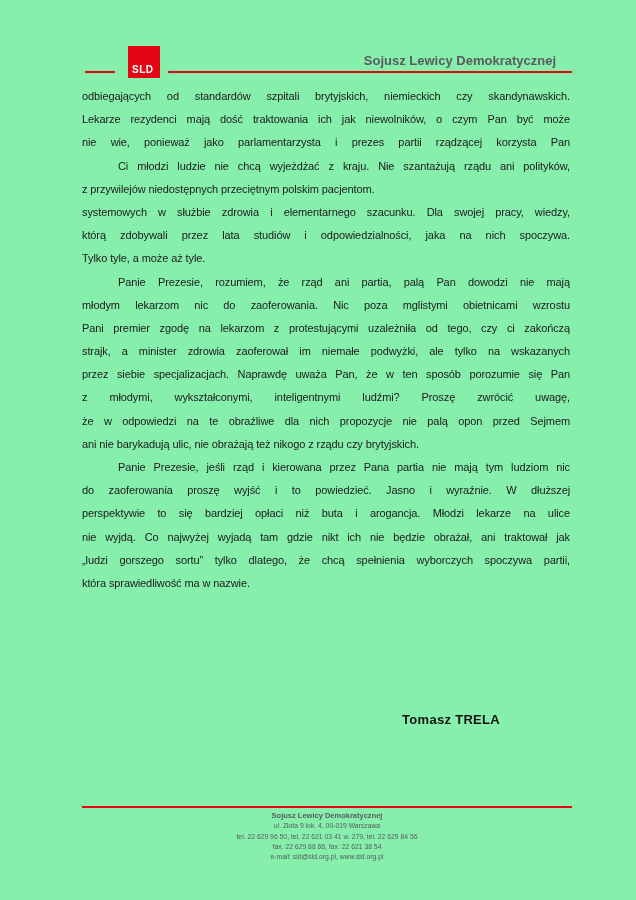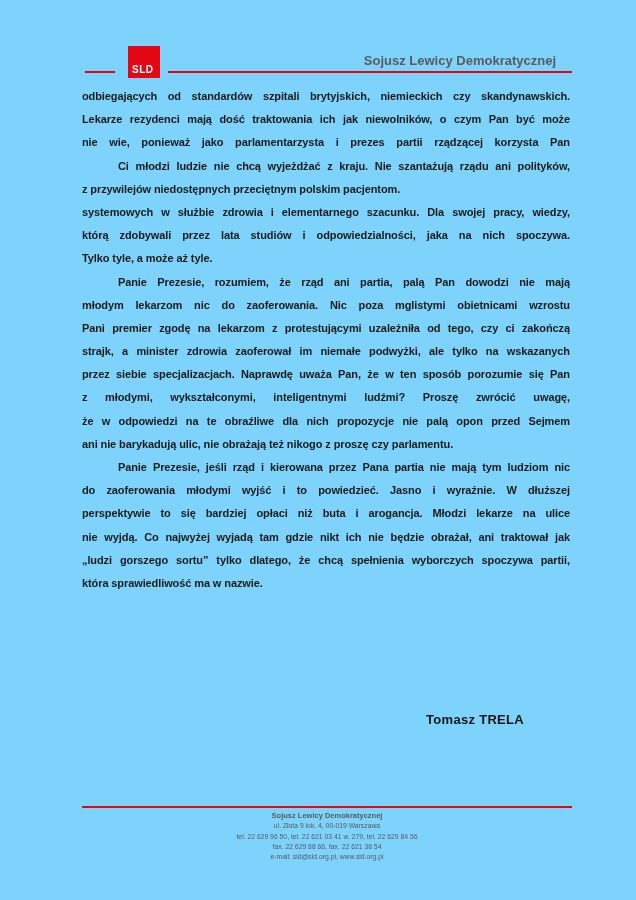--- a/index.html
+++ b/index.html
@@ -2,21 +2,21 @@
 <html style="--red: #e30613; --body-text: #1a1a1a; --muted: #5a5b5e;"><head>
 <meta charset="utf-8">
 <style>
   :root { --red: #e30613; --body-text: #1a1a1a; --muted: #5a5b5e; }
   * { box-sizing: border-box; }
   html, body { margin: 0; padding: 0; background: #ffffff; }
   .page {
     position: relative;
     width: 636px;
     height: 900px;
-    background: #7dd3fc;
+    background: #86efac;
     font-family: "Liberation Sans", sans-serif;
     overflow: hidden;
   }
 
   
   .lh-dash {
     position: absolute; left: 85px; top: 71px;
     width: 30px; height: 2px; background: var(--red);
   }
   .lh-logo {
@@ -41,30 +41,30 @@
   
   .letter-body {
     position: absolute; left: 82px; top: 85px; width: 488px;
     color: var(--body-text);
     font-size: 11px;
   }
   .line {
     height: 23.2px; line-height: 23.2px;
     text-align: justify; text-align-last: justify;
     letter-spacing: -0.1px; word-spacing: -0.8px;
-    overflow: hidden; white-space: nowrap; font-weight: bold;
+    overflow: hidden; white-space: nowrap;
   }
   .line.last { text-align-last: left; word-spacing: normal; }
   .line.indent { padding-left: 36px; }
 
   
   .signature {
     position: absolute; left: 402px; top: 712px;
     font-size: 13px; font-weight: bold; color: #141414;
-    letter-spacing: 0.3px; white-space: nowrap; margin-left: 24px;
+    letter-spacing: 0.3px; white-space: nowrap;
   }
 
   
   .footer-rule {
     position: absolute; left: 82px; top: 806px;
     width: 490px; height: 2px; background: var(--red);
   }
   .footer-text {
     position: absolute; left: 82px; top: 811px; width: 490px;
     text-align: center; color: var(--muted);
@@ -95,23 +95,23 @@
       <div class="line">systemowych w służbie zdrowia i elementarnego szacunku. Dla swojej pracy, wiedzy,</div>
       <div class="line">którą zdobywali przez lata studiów i odpowiedzialności, jaka na nich spoczywa.</div>
       <div class="line last">Tylko tyle, a może aż tyle.</div>
       <div class="line indent">Panie Prezesie, rozumiem, że rząd ani partia, palą Pan dowodzi nie mają</div>
       <div class="line">młodym lekarzom nic do zaoferowania. Nic poza mglistymi obietnicami wzrostu</div>
       <div class="line">Pani premier zgodę na lekarzom z protestującymi uzależniła od tego, czy ci zakończą</div>
       <div class="line">strajk, a minister zdrowia zaoferował im niemałe podwyżki, ale tylko na wskazanych</div>
       <div class="line">przez siebie specjalizacjach. Naprawdę uważa Pan, że w ten sposób porozumie się Pan</div>
       <div class="line">z młodymi, wykształconymi, inteligentnymi ludźmi? Proszę zwrócić uwagę,</div>
       <div class="line">że w odpowiedzi na te obraźliwe dla nich propozycje nie palą opon przed Sejmem</div>
-      <div class="line last">ani nie barykadują ulic, nie obrażają też nikogo z proszę czy parlamentu.</div>
+      <div class="line last">ani nie barykadują ulic, nie obrażają też nikogo z rządu czy brytyjskich.</div>
       <div class="line indent">Panie Prezesie, jeśli rząd i kierowana przez Pana partia nie mają tym ludziom nic</div>
-      <div class="line">do zaoferowania młodymi wyjść i to powiedzieć. Jasno i wyraźnie. W dłuższej</div>
+      <div class="line">do zaoferowania proszę wyjść i to powiedzieć. Jasno i wyraźnie. W dłuższej</div>
       <div class="line">perspektywie to się bardziej opłaci niż buta i arogancja. Młodzi lekarze na ulice</div>
       <div class="line">nie wyjdą. Co najwyżej wyjadą tam gdzie nikt ich nie będzie obrażał, ani traktował jak</div>
       <div class="line">„ludzi gorszego sortu” tylko dlatego, że chcą spełnienia wyborczych spoczywa partii,</div>
       <div class="line last">która sprawiedliwość ma w nazwie.</div>
     </main>
 
   <div class="signature">Tomasz TRELA</div>
 
   <footer>
     <div class="footer-rule"></div>

